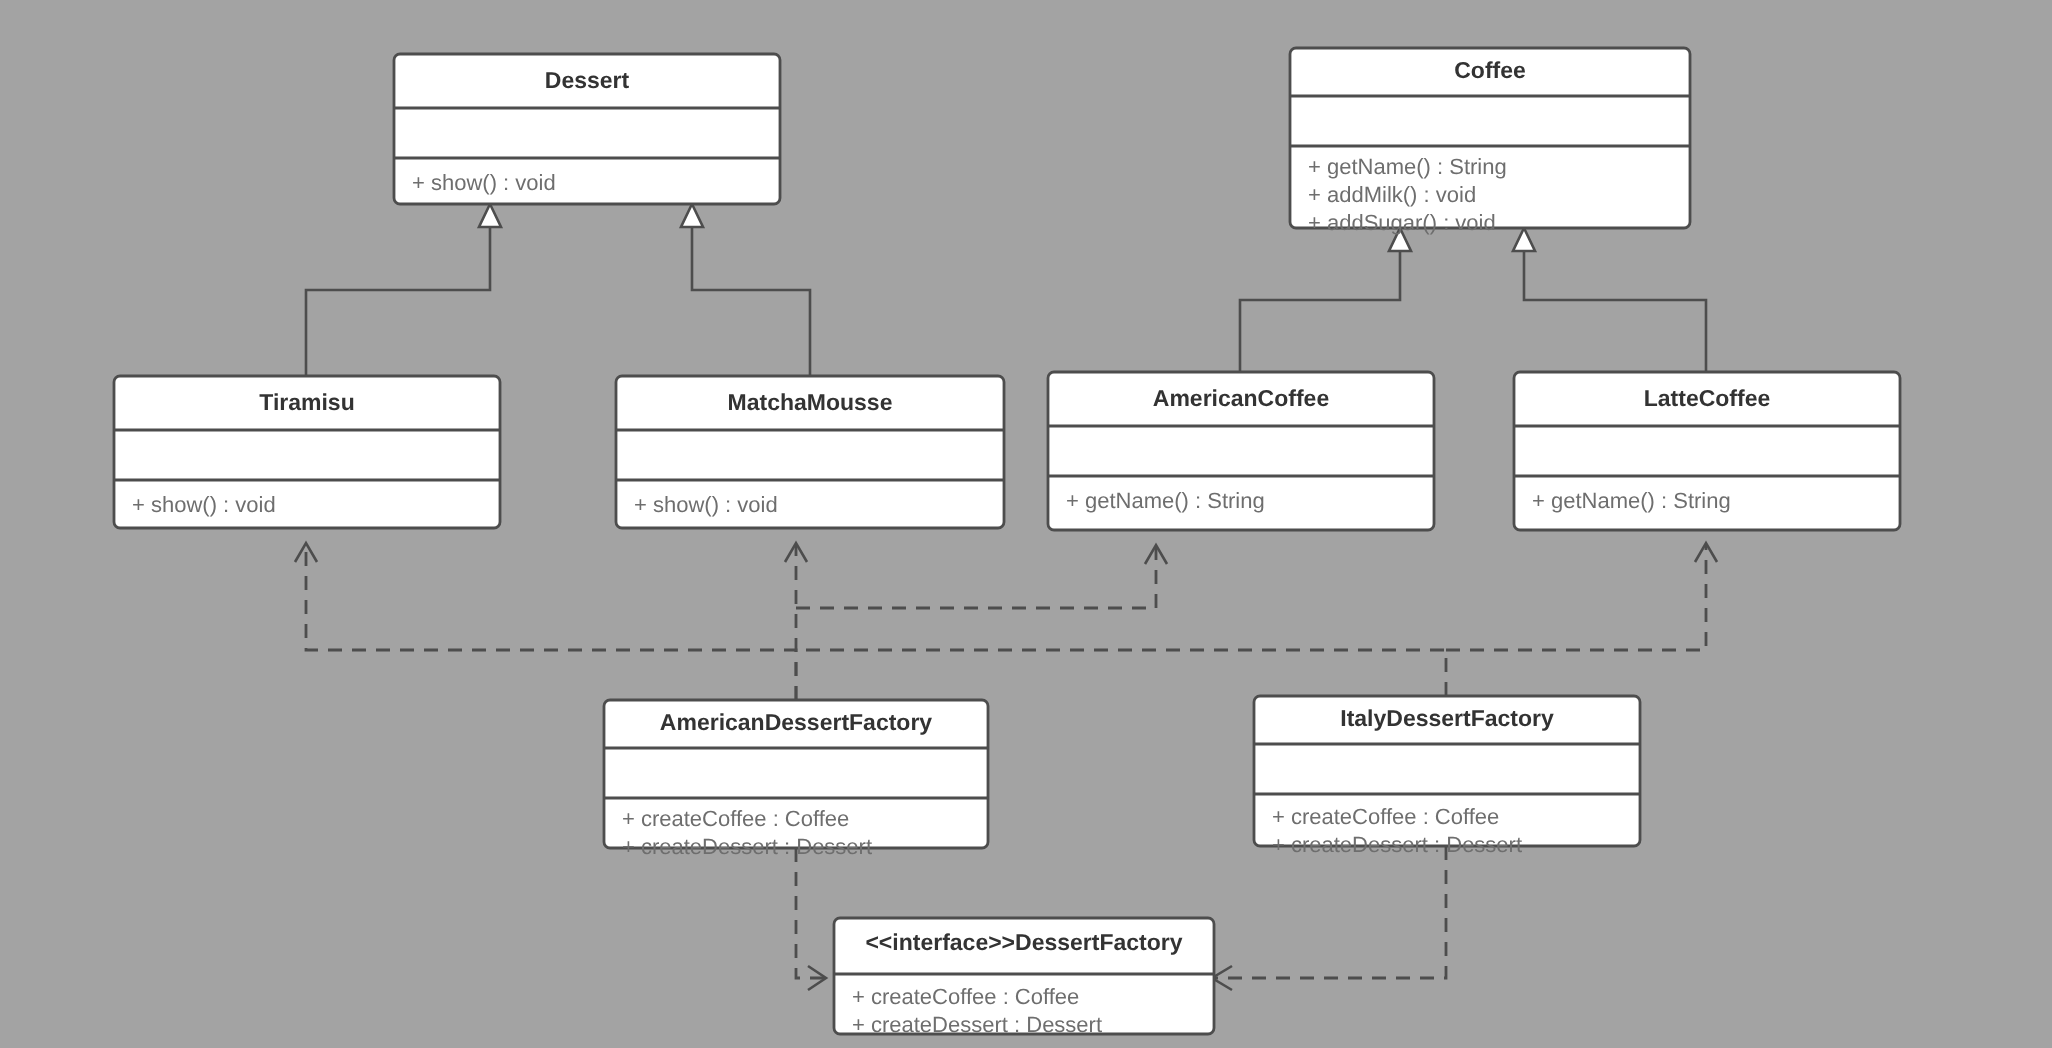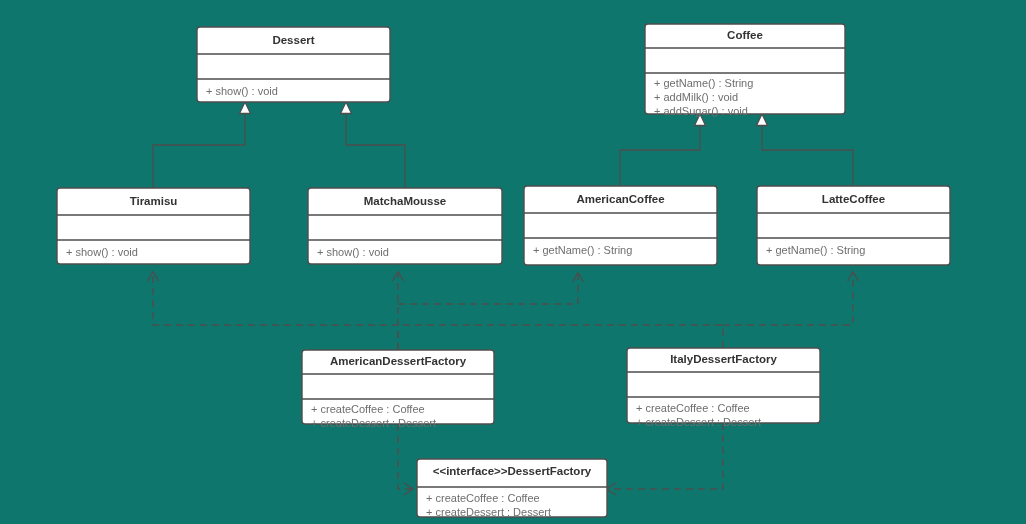--- a/index.html
+++ b/index.html
@@ -10,21 +10,21 @@
   body {
     width: 1026px;
     height: 524px;
     overflow: hidden;
     font-family: "Liberation Sans", sans-serif;
   }
   #canvas {
     position: relative;
     width: 1026px;
     height: 524px;
-    background: #0f766e;
+    background: #a3a3a3;
   }
   svg.diagram {
     position: absolute;
     top: 0;
     left: 0;
     width: 1026px;
     height: 524px;
   }
   .cls-box {
     fill: #ffffff;

